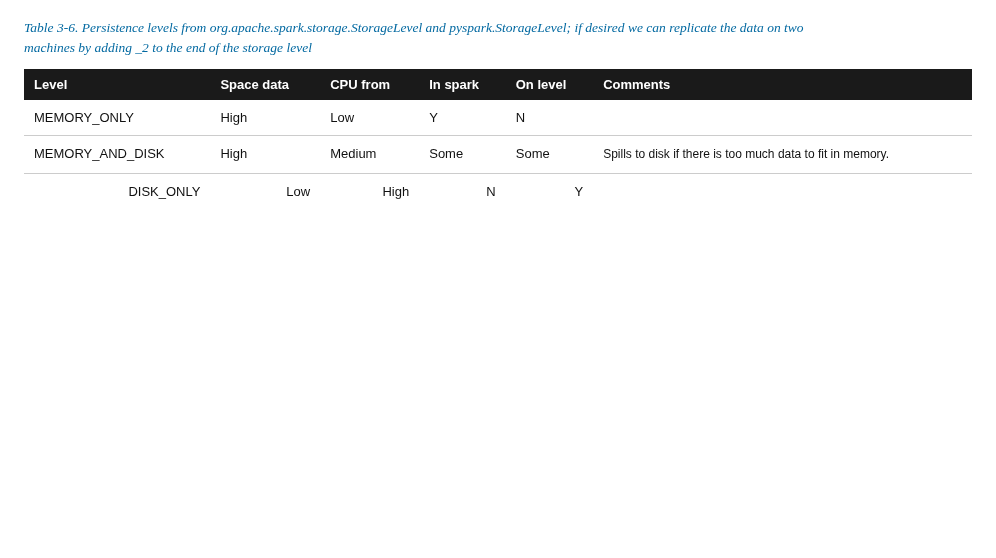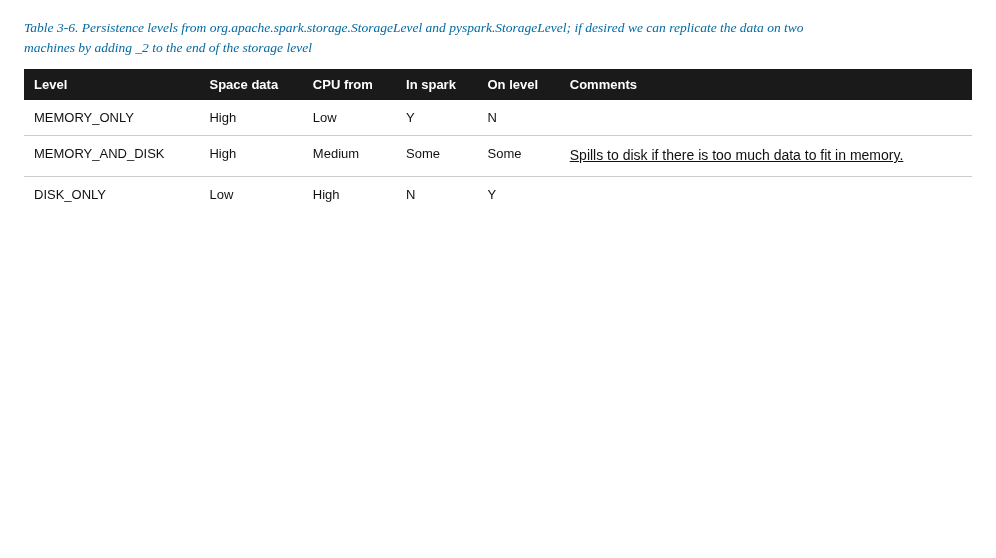--- a/index.html
+++ b/index.html
@@ -51,39 +51,39 @@
       vertical-align: bottom;
       white-space: nowrap;
     }
 
     tbody tr {
       border-bottom: 1px solid #cccccc;
     }
 
     tbody tr:last-child {
       border-bottom: none;
+      text-align: right;
     }
 
     tbody td {
       font-family: Arial, Helvetica, sans-serif;
       font-size: 13px;
       padding: 10px 10px;
       vertical-align: top;
       color: #111111;
     }
 
     td.level-col {
       font-weight: normal;
       white-space: nowrap;
     }
 
     td.comments-col {
-      font-size: 14px;
+      font-size: 12px;
       line-height: 1.4;
-      text-decoration: underline;
     }
   </style>
 </head>
 <body>
 
 <p class="caption">
   <em><span>Table 3-6.</span><span> Persistence levels from org.apache.spark.storage.StorageLevel and pyspark.StorageLevel; if desired we can replicate the data on two machines by adding _2 to the end of the storage level</span></em>
 </p>
 
 <table>

